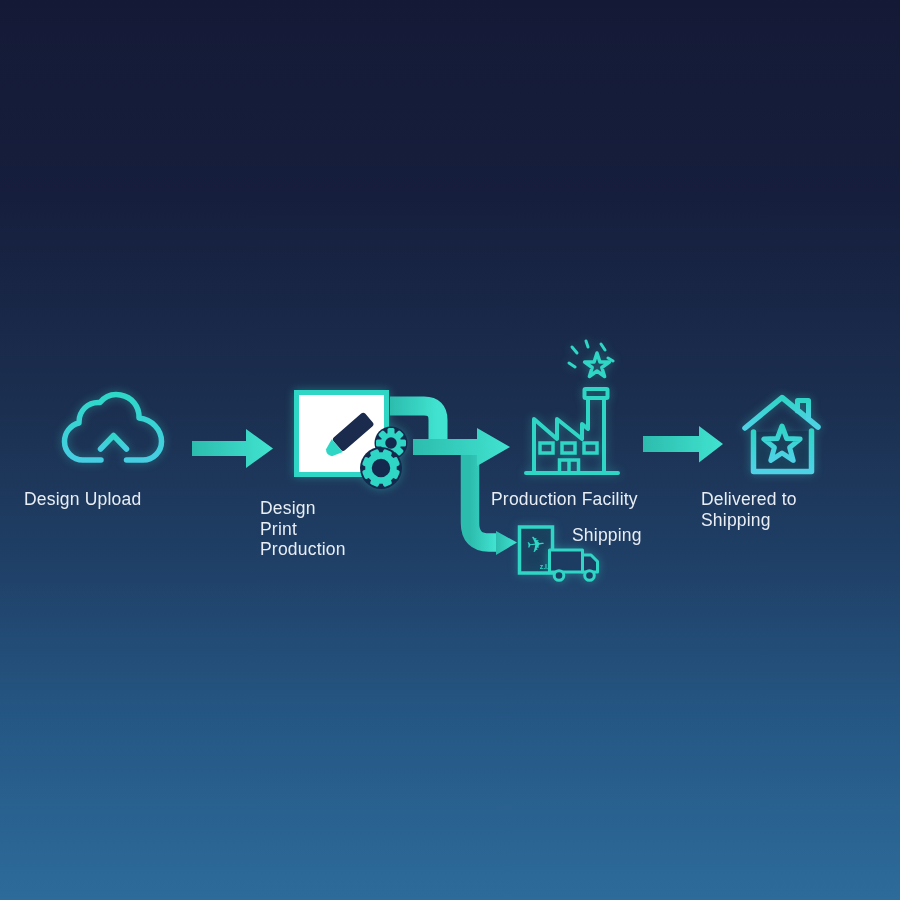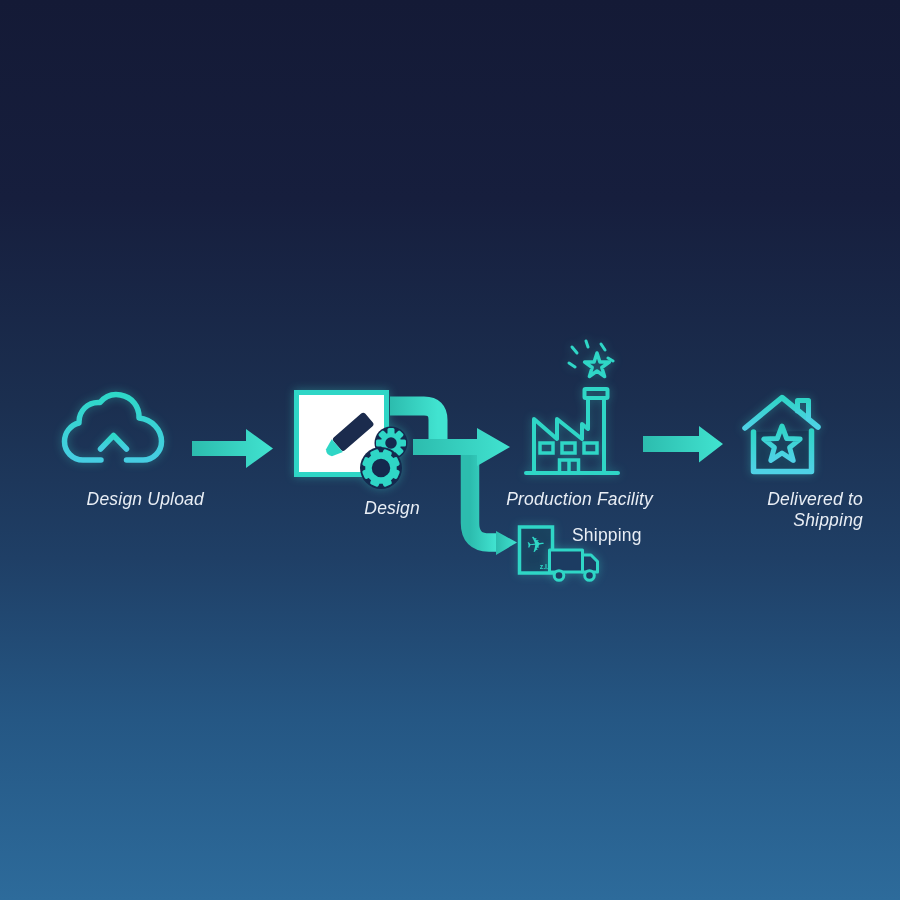--- a/index.html
+++ b/index.html
@@ -7,21 +7,21 @@
     width:900px;height:900px;overflow:hidden;
     background:linear-gradient(180deg,#141a36 0%,#161e3d 22%,#1b2f50 45%,#1f3f66 62%,#255784 80%,#2d6b9b 100%);
     font-family:"Liberation Sans", sans-serif;
   }
   .stage{position:relative;width:900px;height:900px;}
   .stage > svg{position:absolute;left:0;top:0;}
   .label{
     position:absolute;color:#e9eef5;font-size:17.5px;line-height:20.5px;
     letter-spacing:.2px;font-weight:400;
   }
-  .center{text-align:right;font-style:italic;}
+  .center{text-align:left;}
   .glow{filter:drop-shadow(0 0 5px rgba(56,224,210,.35));}
 </style>
 </head>
 <body>
 
 <div class="stage">
 
   <svg width="900" height="900" viewBox="0 0 900 900">
     <defs>
       <linearGradient id="arrowGrad" x1="0" y1="0" x2="1" y2="0">
@@ -131,20 +131,22 @@
       <path d="M 53.5 18 V 7.5 H 64.5 V 26" stroke-width="5"></path>
       <path d="M 9.5 39 V 78.5 H 67.5 V 38" stroke-width="5.5" fill="rgba(13,27,56,0.35)"></path>
       <path stroke-width="5" d="M 38 33 L 42.7 45.5 L 56.1 46.1 L 45.6 54.5 L 49.2 67.4 L 38 60 L 26.8 67.4 L 30.4 54.5 L 19.9 46.1 L 33.3 45.5 Z"></path>
     </g>
   </svg>
 
   <div class="label center" style="left:24px;top:489px;width:180px;">Design Upload</div>
 
   <div class="label center" style="left:260px;top:498px;width:160px;">
     <span style="display:block">Design</span>
+    <span style="display:block">Print</span>
+    <span style="display:block">Production</span>
   </div>
 
   <div class="label center" style="left:491px;top:489px;width:162px;">Production Facility</div>
 
   <div class="label" style="left:557px;top:525px;width:110px;margin-left:15px;">Shipping</div>
 
   <div class="label center" style="left:701px;top:489px;width:162px;">
     <span style="display:block">Delivered to</span>
     <span style="display:block">Shipping</span>
   </div>

